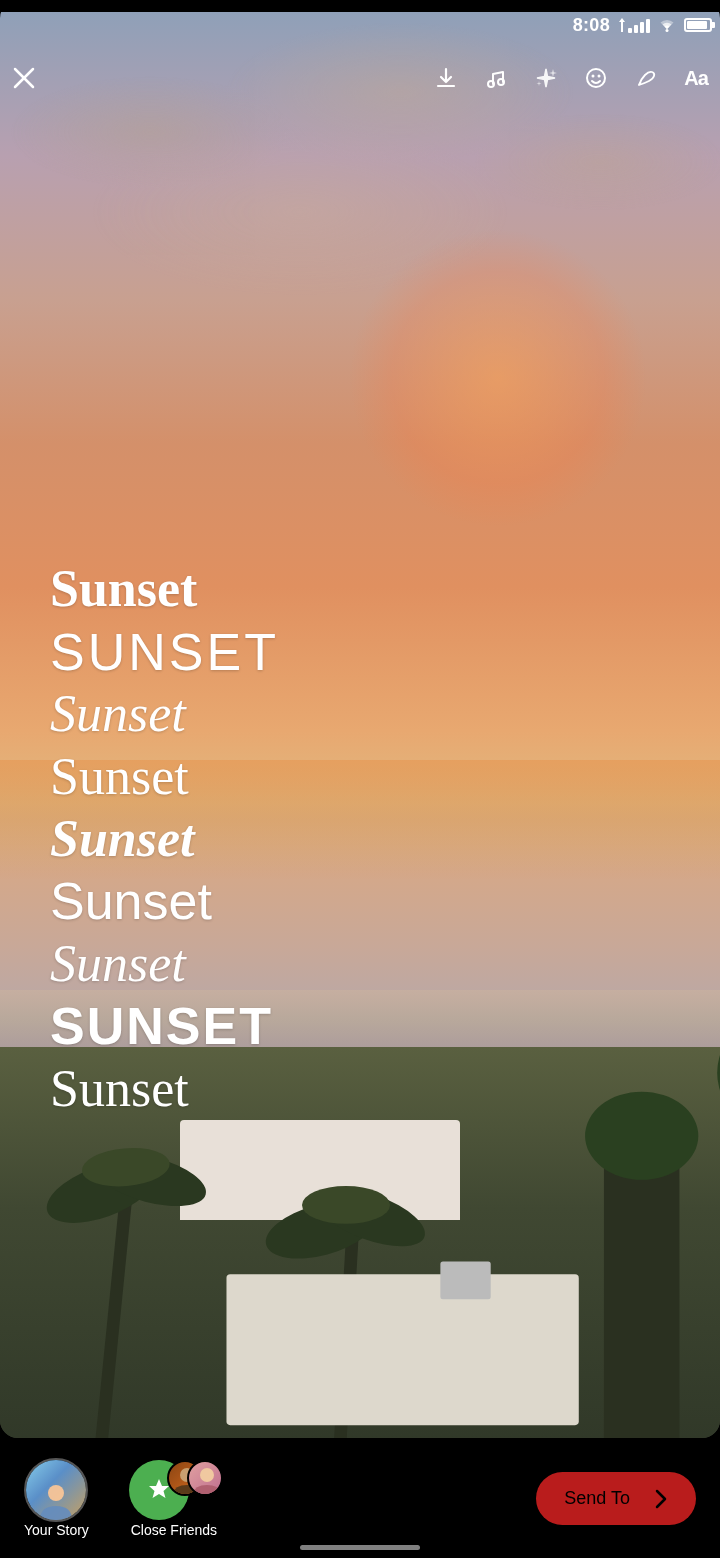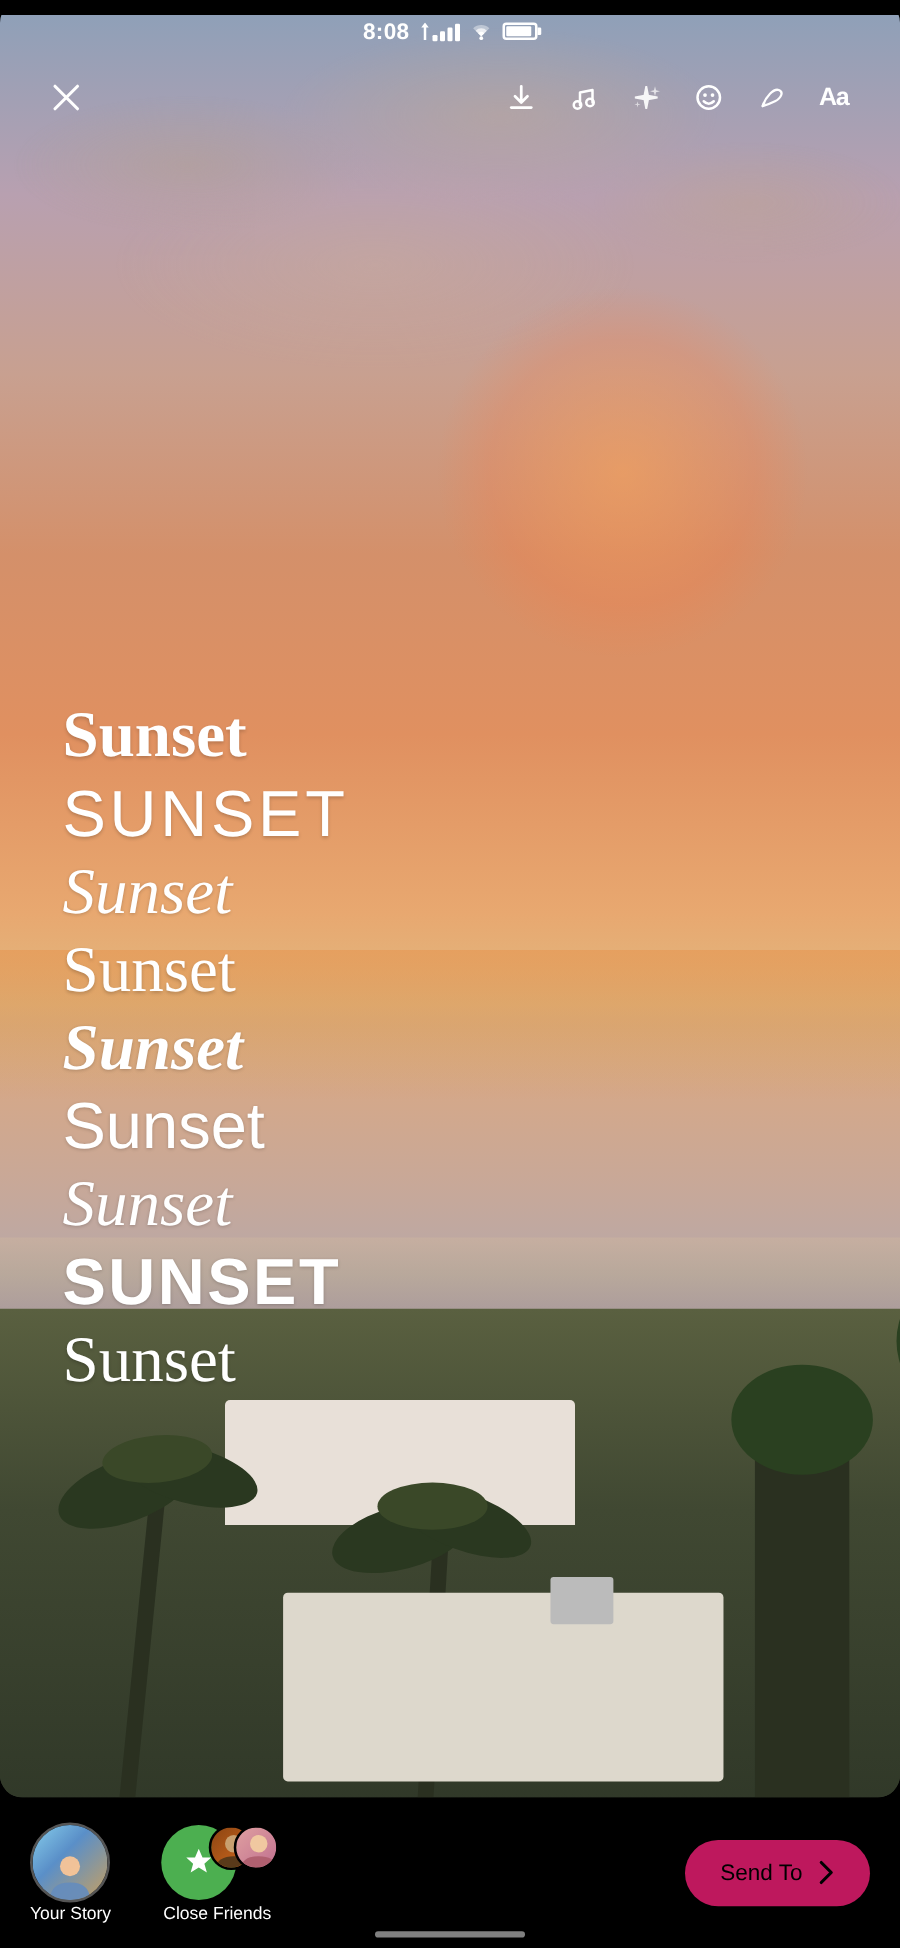--- a/index.html
+++ b/index.html
@@ -14,21 +14,21 @@
     }
 
     
     .status-bar {
       position: absolute;
       top: 0; left: 0; right: 0;
       height: 50px;
       z-index: 100;
       display: flex;
       align-items: center;
-      justify-content: center;
+      justify-content: flex-end;
       padding: 0 8px;
     }
     .status-time {
       color: #fff;
       font-size: 18px;
       font-weight: 600;
       letter-spacing: 0.3px;
     }
     .status-icons {
       display: flex;
@@ -181,21 +181,21 @@
 
     
     .toolbar {
       position: absolute;
       top: 48px;
       left: 0; right: 0;
       height: 60px;
       display: flex;
       align-items: center;
       justify-content: space-between;
-      padding: 0 33px;
+      padding: 0 4px;
       z-index: 100;
     }
     .toolbar-icon {
       color: #fff;
       font-size: 22px;
       width: 40px;
       height: 40px;
       display: flex;
       align-items: center;
       justify-content: center;
@@ -257,30 +257,30 @@
       height: 100%;
       background: linear-gradient(135deg, #87ceeb 0%, #5a8fc8 50%, #d4a060 100%);
     }
     .story-label {
       color: #fff;
       font-size: 14px;
       text-align: center;
     }
 
     .send-to-btn {
-      background: #be185d;
+      background: #b91c1c;
       color: #000;
       border: none;
       border-radius: 30px;
       padding: 16px 28px;
       font-size: 18px;
       font-weight: 500;
       display: flex;
-      align-items: flex-start;
-      gap: 12px;
+      align-items: flex-end;
+      gap: 24px;
       cursor: pointer;
     }
 
     .home-indicator {
       position: absolute;
       bottom: 8px;
       left: 50%;
       transform: translateX(-50%);
       width: 120px;
       height: 5px;

